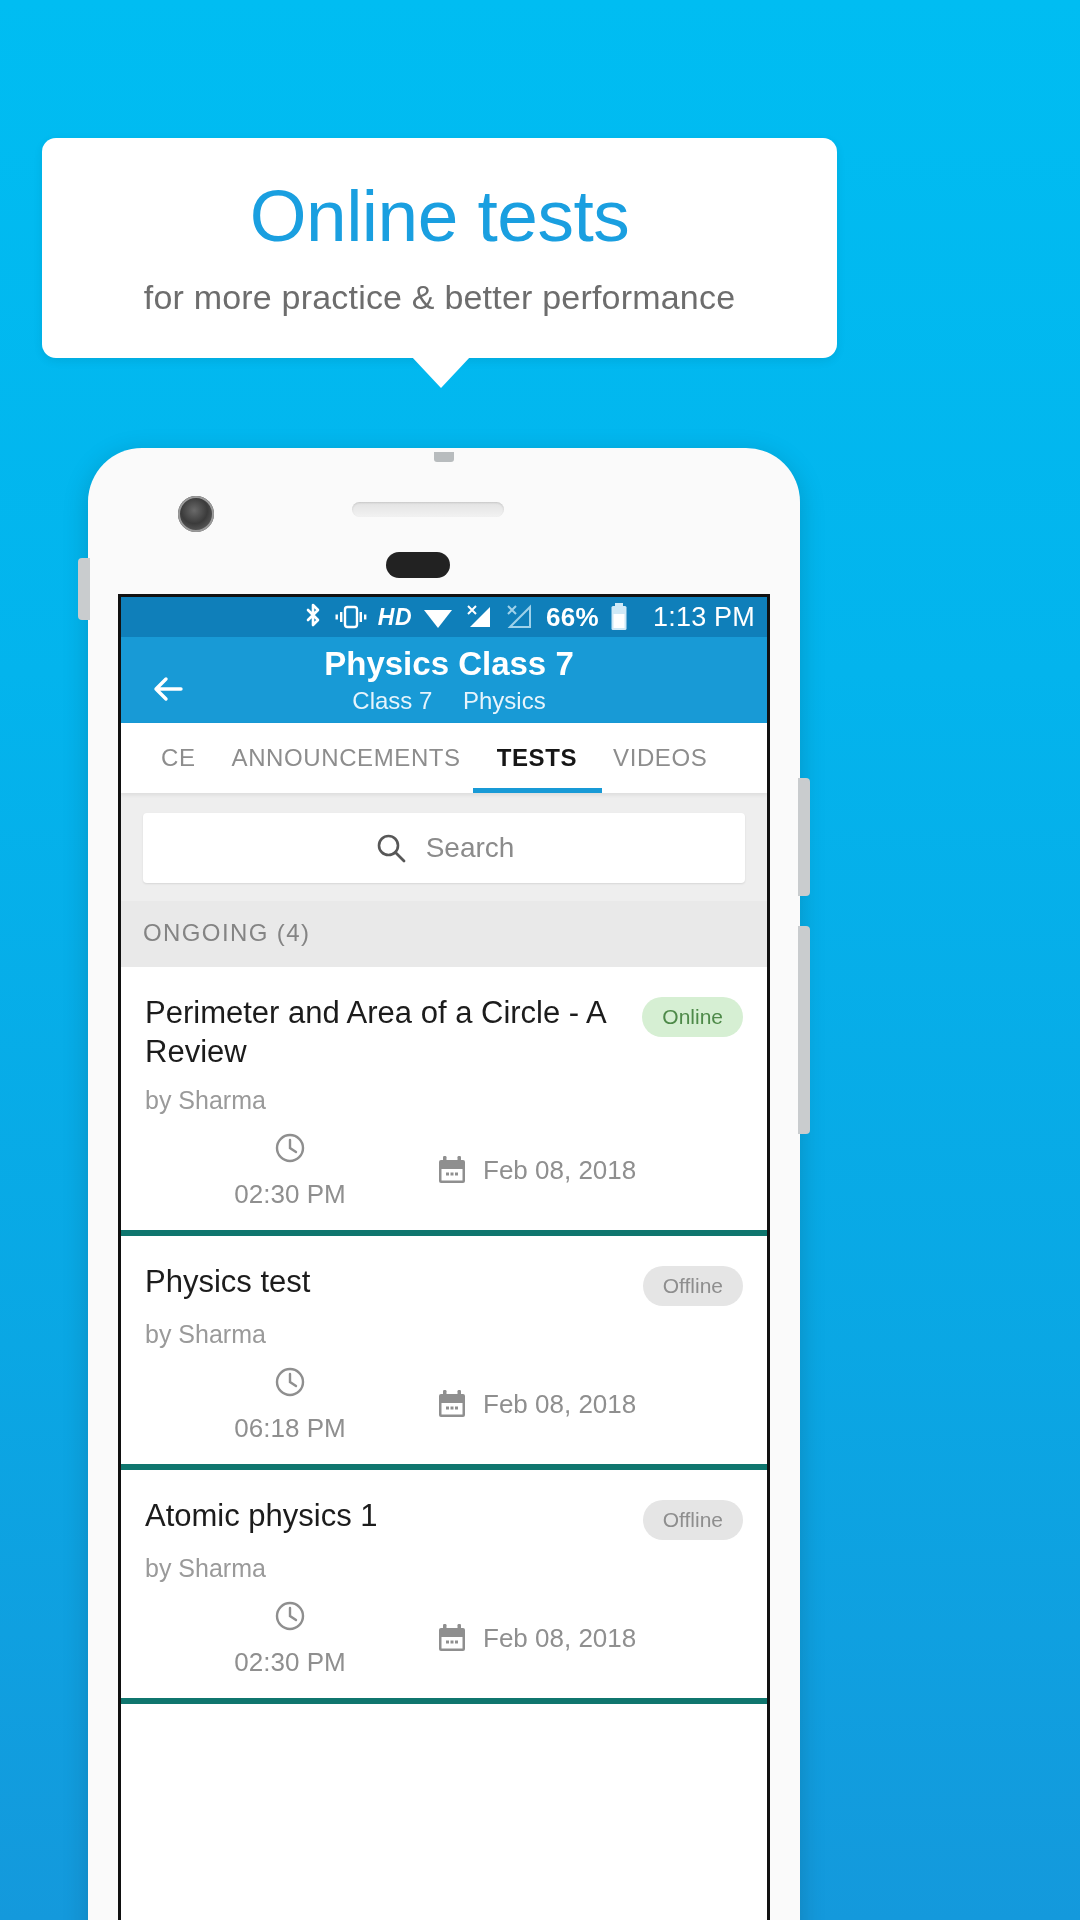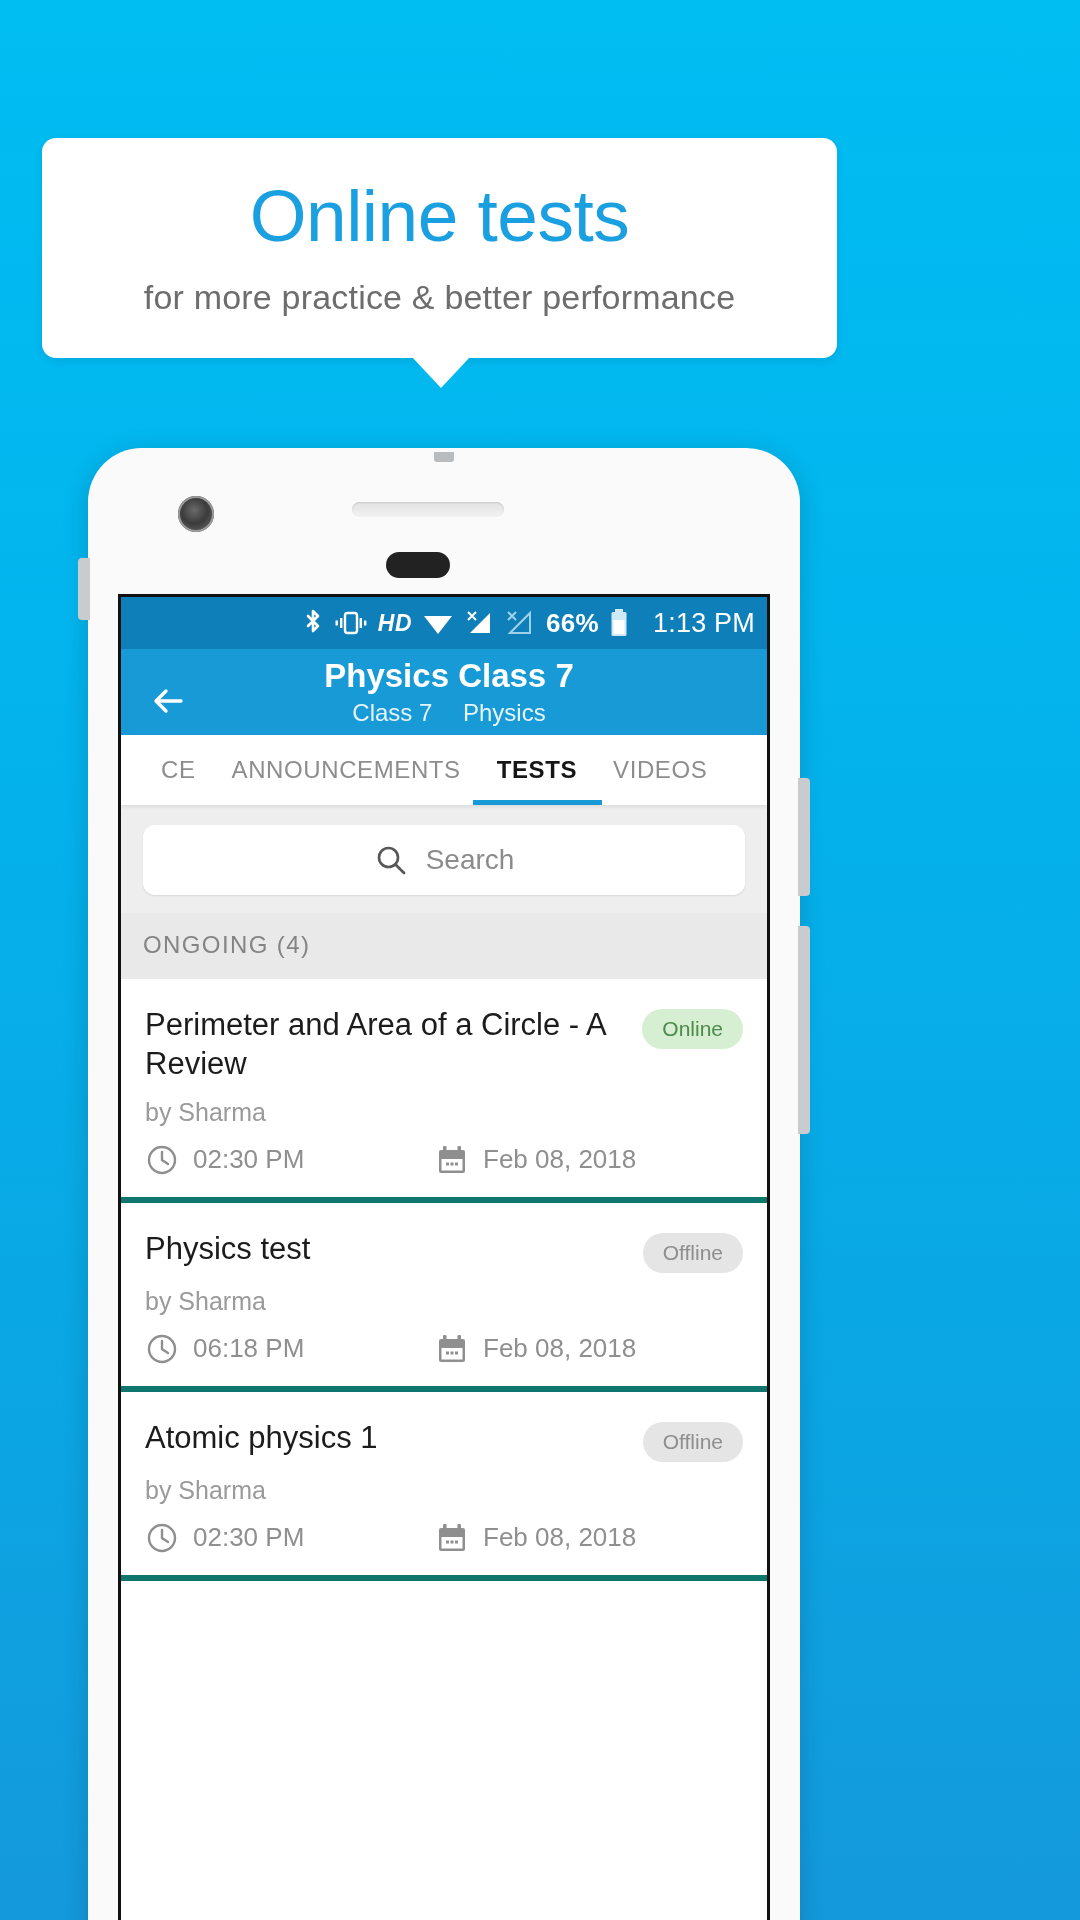--- a/index.html
+++ b/index.html
@@ -58,21 +58,21 @@
 
   
   #screen {
     position:absolute; left:30px; top:146px; width:652px; height:1354px;
     background:#ffffff; overflow:hidden;
     border-top:3px solid #111; border-left:3px solid #111; border-right:3px solid #111;
   }
 
   
   #statusbar {
-    height:52px; background:#0f7fba; display:flex; align-items:center;
+    height:40px; background:#0f7fba; display:flex; align-items:center;
     justify-content:flex-end; padding-right:12px; gap:10px; color:#ffffff;
   }
   .sb-icon { display:flex; align-items:center; }
   #sb-hd { font-size:23px; font-style:italic; font-weight:700; letter-spacing:0.5px; }
   #sb-batt-pct { font-size:26px; font-weight:700; letter-spacing:0.3px; margin-left:2px; }
   #sb-time { font-size:27px; font-weight:500; letter-spacing:0.2px; margin-left:14px; }
 
   
   #appbar {
     height:86px; background:#189ad6; position:relative;
@@ -96,21 +96,21 @@
     white-space:nowrap;
   }
   .tab.active { color:#161616; font-weight:700; }
   #tab-underline {
     position:absolute; bottom:0; left:352px; width:129px; height:5px; background:#189ad6;
   }
 
   
   #search-wrap { background:#eeeeee; padding:20px 22px 18px 22px; }
   #search-box {
-    height:70px; background:#ffffff; border-radius:12px;
+    height:70px; background:#ffffff; border-radius:4px;
     display:flex; align-items:center; justify-content:center; gap:18px;
     box-shadow:0 1px 2px rgba(0,0,0,0.10);
   }
   #search-placeholder { font-size:28px; color:#8b8b8b; }
 
   
   #section-head {
     background:#e9e9e9; padding:18px 22px 20px 22px;
     font-size:24px; color:#848484; letter-spacing:1.4px;
   }
@@ -122,21 +122,21 @@
     font-size:31px; color:#1c1c1c; font-weight:400; line-height:1.27; flex:1; padding-right:14px;
   }
   .badge {
     font-size:21px; padding:8px 20px; border-radius:22px; white-space:nowrap; margin-top:4px;
   }
   .badge.online { background:#d6efd3; color:#4e8a49; }
   .badge.offline { background:#e5e5e5; color:#8e8e8e; }
   .card-by { font-size:25px; color:#9a9a9a; margin-top:14px; }
   .card-meta { display:flex; align-items:center; margin-top:16px; }
   .meta-item { display:flex; align-items:center; gap:14px; }
-  .meta-time { width:290px; }
+  .meta-time { width:290px;flex-direction:column; }
   .meta-text { font-size:26px; color:#8f8f8f; }
 
   .ico { display:block; }
 </style>
 </head>
 <body>
 
 <div id="callout">
   <div id="headline">Online tests</div>
   <div id="subhead">for more practice &amp; better performance</div>

